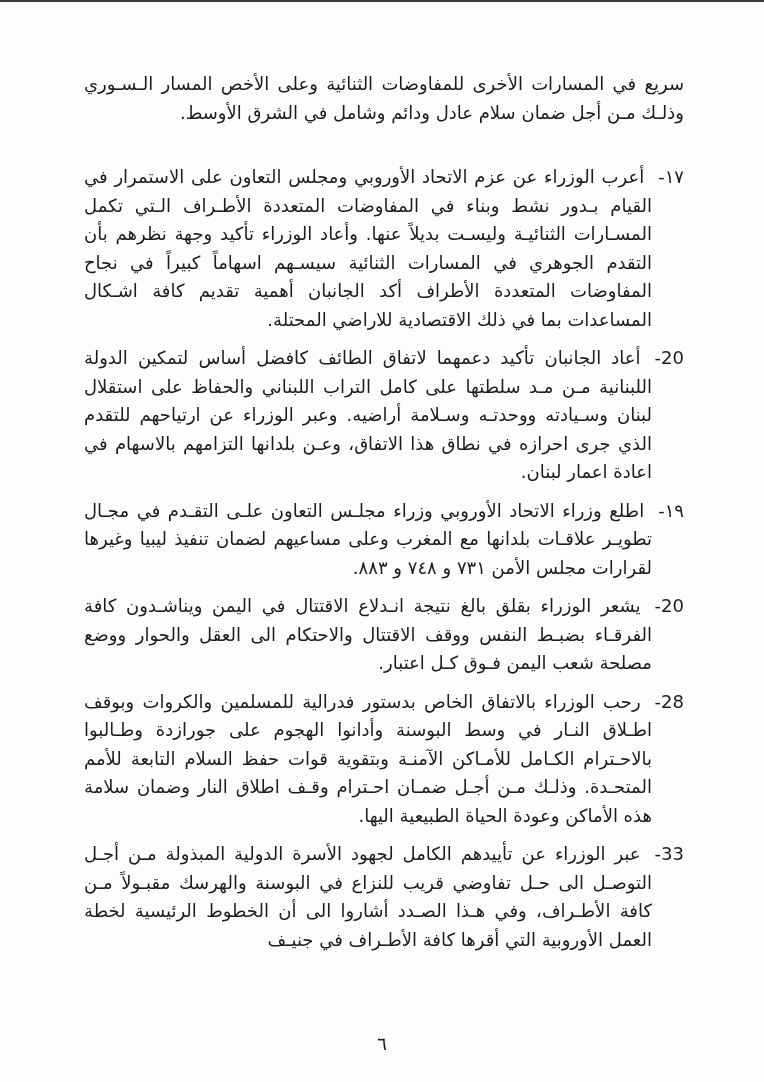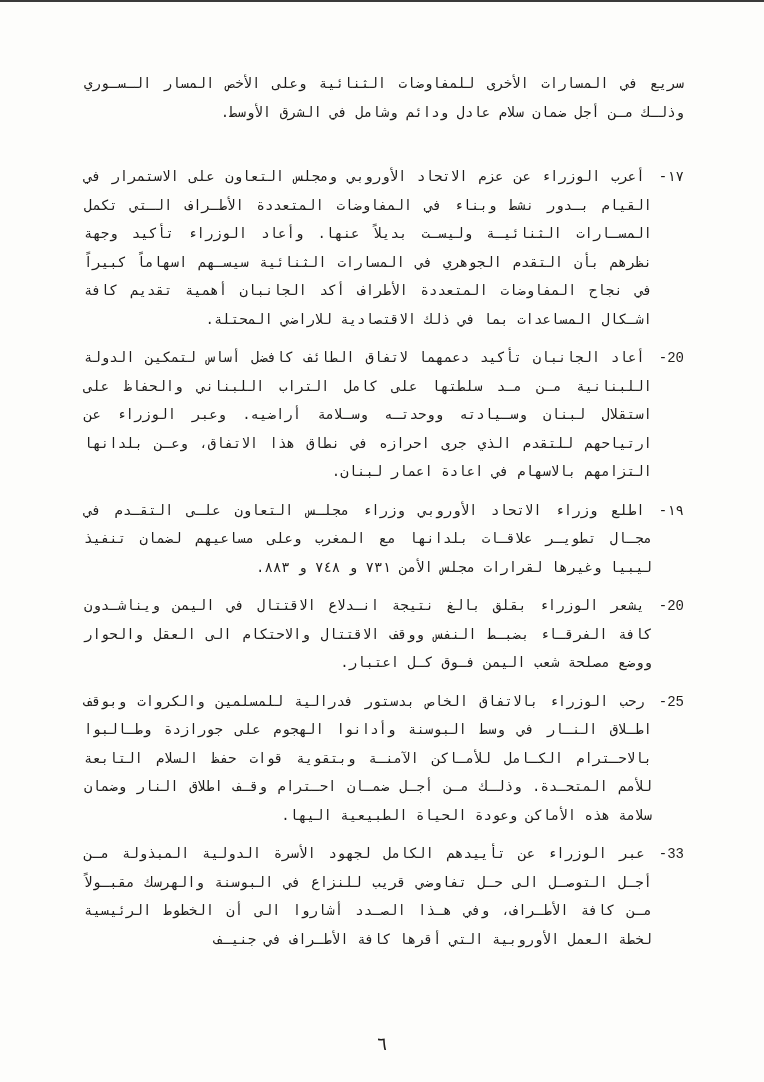--- a/index.html
+++ b/index.html
@@ -18,24 +18,23 @@
     font-family: "DejaVu Sans", sans-serif;
     color: #1e1c1a;
     box-sizing: border-box;
     border-top: 2px solid #3a3a3a; 
   }
   .text-block {
     position: absolute;
     top: 68px;
     right: 80px;
     width: 600px;
-    font-size: 14px;
+    font-size: 18px;
     line-height: 28.5px;
     text-align: justify;
-    font-family: Liberation Mono, monospace;
   }
   p {
     margin: 0;
   }
   .cont {
     margin-bottom: 36px;
   }
   .numbered {
     padding-right: 32px;
     text-indent: -32px;
@@ -65,20 +64,20 @@
     <p class="cont">سريع في المسارات الأخرى للمفاوضات الثنائية وعلى الأخص المسار الـسـوري وذلـك مـن أجل ضمان سلام عادل ودائم وشامل في الشرق الأوسط.</p>
 
     <p class="numbered"><span class="num">١٧-</span><span>أعرب الوزراء عن عزم الاتحاد الأوروبي ومجلس التعاون على الاستمرار في القيام بـدور نشط وبناء في المفاوضات المتعددة الأطـراف الـتي تكمل المسـارات الثنائيـة وليسـت بديلاً عنها. وأعاد الوزراء تأكيد وجهة نظرهم بأن التقدم الجوهري في المسارات الثنائية سيسـهم اسهاماً كبيراً في نجاح المفاوضات المتعددة الأطراف أكد الجانبان أهمية تقديم كافة اشـكال المساعدات بما في ذلك الاقتصادية للاراضي المحتلة.</span></p>
 
     <p class="numbered"><span class="num">20-</span><span>أعاد الجانبان تأكيد دعمهما لاتفاق الطائف كافضل أساس لتمكين الدولة اللبنانية مـن مـد سلطتها على كامل التراب اللبناني والحفاظ على استقلال لبنان وسـيادته ووحدتـه وسـلامة أراضيه. وعبر الوزراء عن ارتياحهم للتقدم الذي جرى احرازه في نطاق هذا الاتفاق، وعـن بلدانها التزامهم بالاسهام في اعادة اعمار لبنان.</span></p>
 
     <p class="numbered"><span class="num">١٩-</span><span>اطلع وزراء الاتحاد الأوروبي وزراء مجلـس التعاون علـى التقـدم في مجـال تطويـر علاقـات بلدانها مع المغرب وعلى مساعيهم لضمان تنفيذ ليبيا وغيرها لقرارات مجلس الأمن ٧٣١ و ٧٤٨ و ٨٨٣.</span></p>
 
     <p class="numbered"><span class="num">20-</span><span>يشعر الوزراء بقلق بالغ نتيجة انـدلاع الاقتتال في اليمن ويناشـدون كافة الفرقـاء بضبـط النفس ووقف الاقتتال والاحتكام الى العقل والحوار ووضع مصلحة شعب اليمن فـوق كـل اعتبار.</span></p>
 
-    <p class="numbered"><span class="num">25-</span><span>رحب الوزراء بالاتفاق الخاص بدستور فدرالية للمسلمين والكروات وبوقف اطـلاق النـار في وسط البوسنة وأدانوا الهجوم على جورازدة وطـالبوا بالاحـترام الكـامل للأمـاكن الآمنـة وبتقوية قوات حفظ السلام التابعة للأمم المتحـدة. وذلـك مـن أجـل ضمـان احـترام وقـف اطلاق النار وضمان سلامة هذه الأماكن وعودة الحياة الطبيعية اليها.</span></p>
+    <p class="numbered"><span class="num">28-</span><span>رحب الوزراء بالاتفاق الخاص بدستور فدرالية للمسلمين والكروات وبوقف اطـلاق النـار في وسط البوسنة وأدانوا الهجوم على جورازدة وطـالبوا بالاحـترام الكـامل للأمـاكن الآمنـة وبتقوية قوات حفظ السلام التابعة للأمم المتحـدة. وذلـك مـن أجـل ضمـان احـترام وقـف اطلاق النار وضمان سلامة هذه الأماكن وعودة الحياة الطبيعية اليها.</span></p>
 
     <p class="numbered"><span class="num">33-</span><span>عبر الوزراء عن تأييدهم الكامل لجهود الأسرة الدولية المبذولة  مـن أجـل التوصـل الى حـل تفاوضي قريب للنزاع في البوسنة والهرسك مقبـولاً مـن كافة الأطـراف، وفي هـذا الصـدد أشاروا الى أن الخطوط الرئيسية لخطة العمل الأوروبية التي أقرها كافة  الأطـراف في جنيـف</span></p>
 
   </div>
 
   <div class="pageno">٦</div>
 </div>
 
 </body></html>

